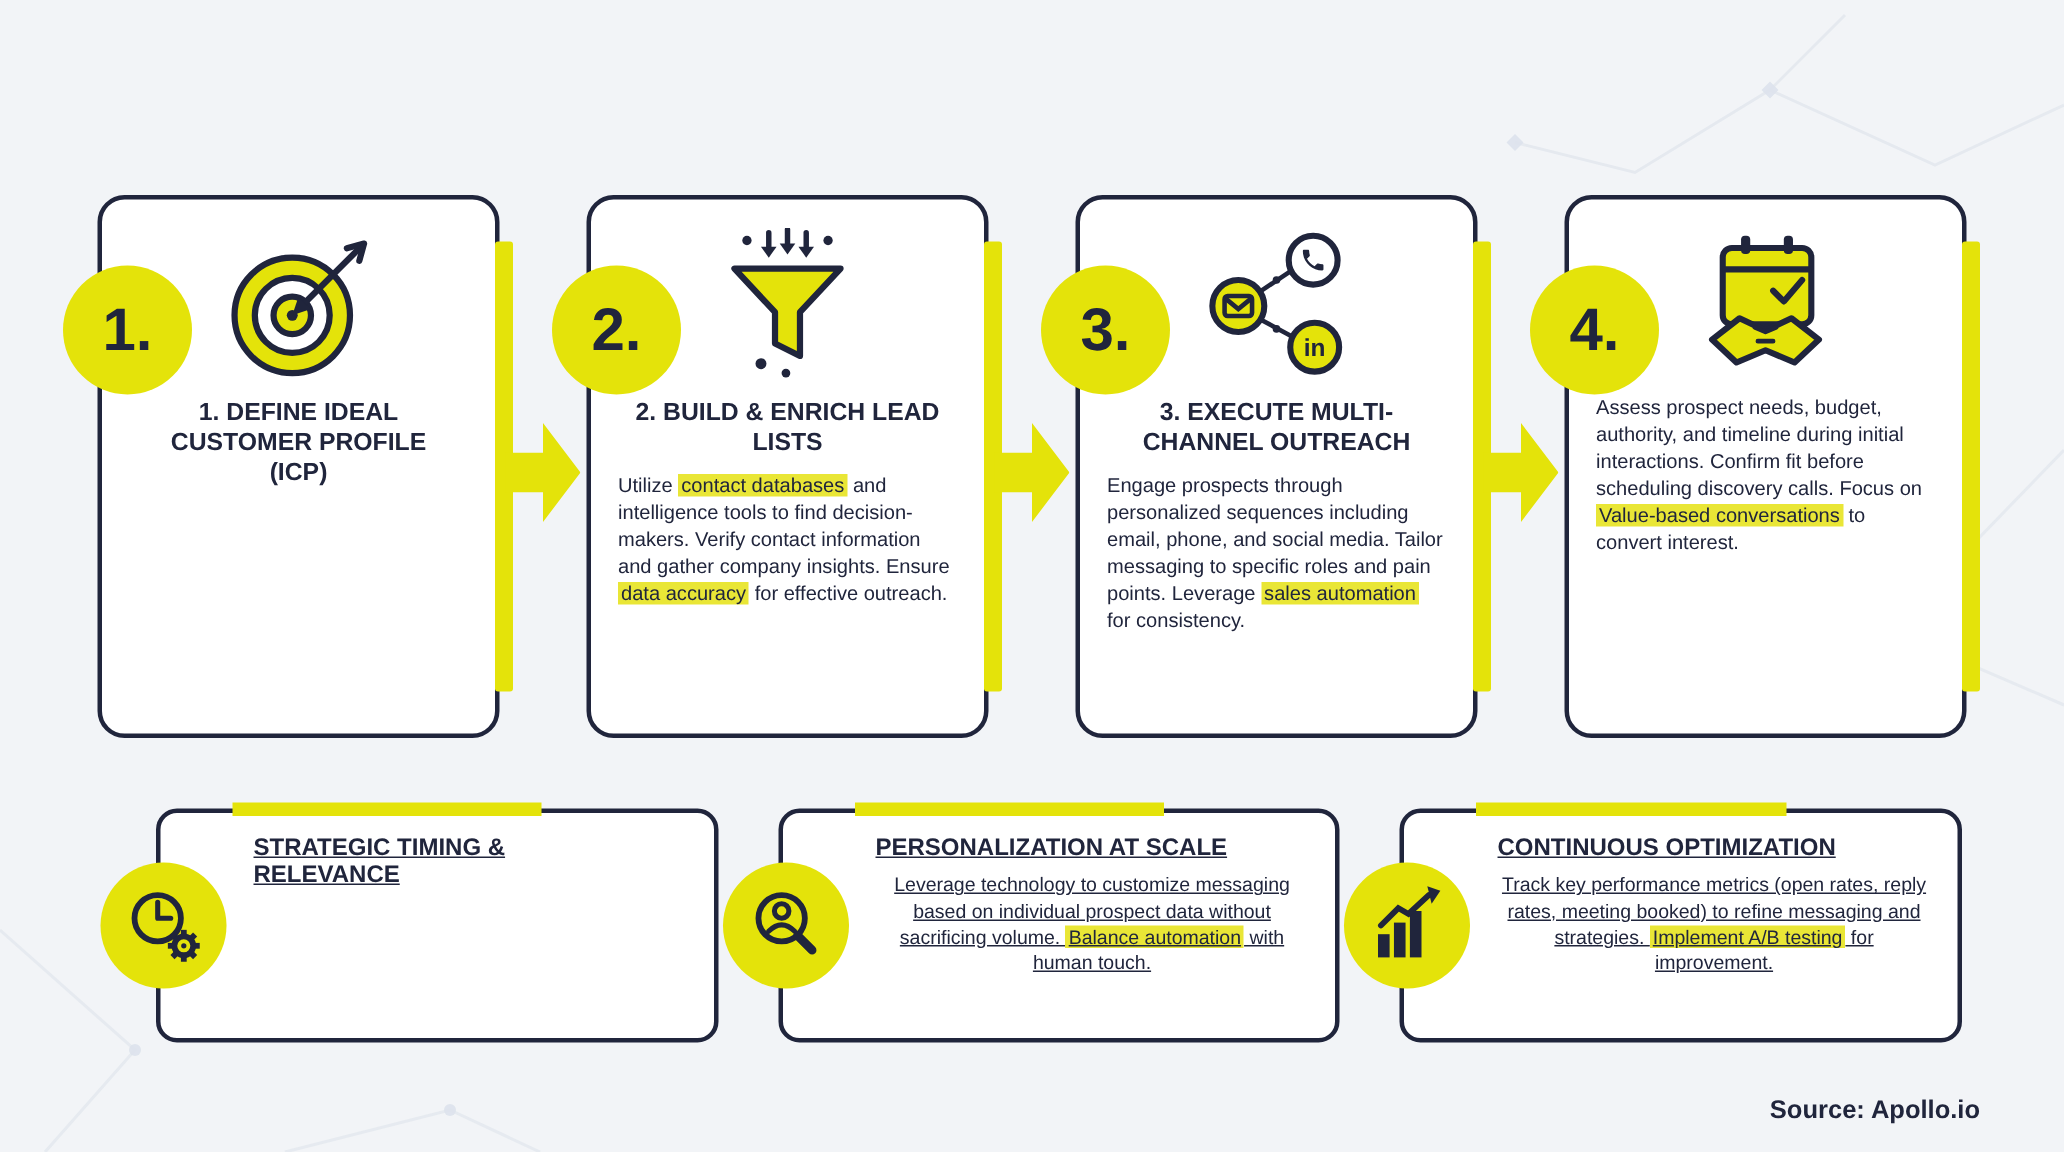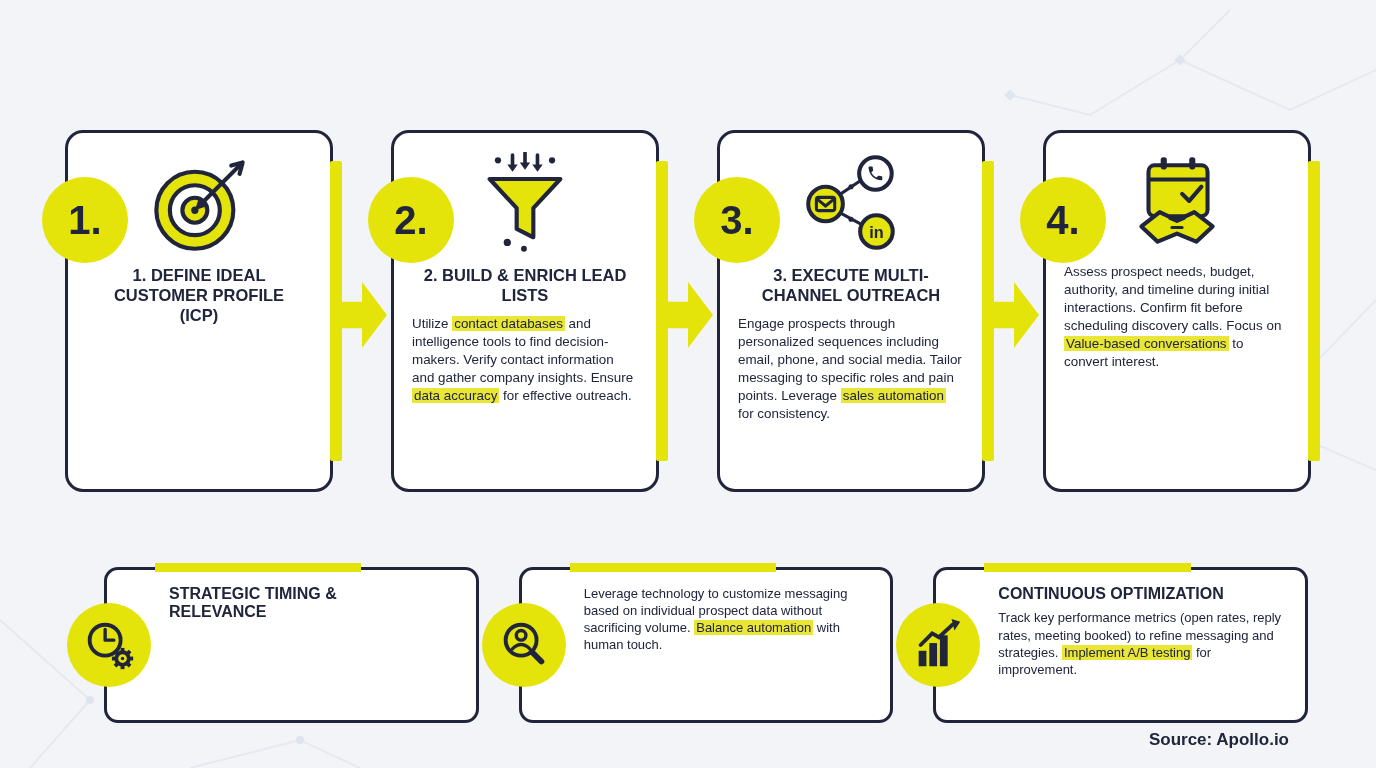--- a/index.html
+++ b/index.html
@@ -32,33 +32,33 @@
   .step-icon { height:118px; display:flex; align-items:center; justify-content:center; margin-top:4px; }
   .step-heading { font-size:16.5px; font-weight:700; text-align:center; line-height:1.22;
                   margin:2px 0 10px; max-width:210px; }
   .step-body { font-size:13.4px; line-height:1.34; align-self:stretch; padding:0 2px; }
   .hl { background:var(--highlight,#e9e636); padding:0 2px; }
 
   .arrow { width:50px; height:66px; margin:152px 4px 0; flex-shrink:0;
            background:var(--accent,#e4e30a);
            clip-path:polygon(0 30%,50% 30%,50% 0,100% 50%,50% 100%,50% 70%,0 70%); }
 
-  .tips { position:absolute; top:567px; left:104px; right:68px; display:flex; gap:40px; }
+  .tips { position:absolute; top:539px; left:104px; right:68px; display:flex; gap:40px;text-decoration:underline; }
   .tip-card { position:relative; flex:1; background:#fff; border:3px solid var(--dark,#20253c);
               border-radius:14px; padding:15px 18px 14px 62px; min-height:156px; }
   .tip-topbar { position:absolute; top:-7px; left:48px; width:56%; height:9px;
                 background:var(--accent,#e4e30a); }
   .tip-circle { position:absolute; left:-40px; top:50%; transform:translateY(-50%);
                 width:84px; height:84px; border-radius:50%;
                 background:var(--accent,#e4e30a);
                 display:flex; align-items:center; justify-content:center; }
   .tip-heading { font-size:16px; font-weight:700; margin-bottom:6px; line-height:1.15; max-width:240px; }
-  .tip-body { font-size:13px; line-height:1.32; }
-
-  .source { position:absolute; right:87px; bottom:18px; font-size:17px; font-weight:700; }
+  .tip-body { font-size:13px; line-height:1.32;text-align:center; }
+
+  .source { position:absolute; right:56px; bottom:18px; font-size:17px; font-weight:700; }
 </style>
 </head>
 <body>
 
 <svg class="decor" viewBox="0 0 1376 768">
   <g stroke="#e2e7ee" stroke-width="2" fill="none" opacity="0.8">
     <path d="M1010 95 L1090 115 L1180 60 L1290 110 L1376 70"></path>
     <path d="M1180 60 L1230 10"></path>
     <path d="M1376 300 L1260 420 L1376 470"></path>
     <path d="M0 620 L90 700 L30 768"></path>
@@ -195,20 +195,21 @@
     <div class="tip-card">
       <div class="tip-topbar"></div>
       <div class="tip-circle">
         <svg width="58" height="58" viewBox="0 0 60 60">
           <circle cx="27" cy="25" r="16" fill="none" stroke="currentColor" stroke-width="4"></circle>
           <circle cx="27" cy="20" r="5" fill="none" stroke="currentColor" stroke-width="3.5"></circle>
           <path d="M18 34 q9 -9 18 0" fill="none" stroke="currentColor" stroke-width="3.5" stroke-linecap="round"></path>
           <line x1="38" y1="37" x2="48" y2="47" stroke="currentColor" stroke-width="6" stroke-linecap="round"></line>
         </svg>
       </div>
+      <h4 class="tip-heading">PERSONALIZATION AT SCALE</h4>
       <p class="tip-body"><span>Leverage technology to customize messaging based on individual prospect data without sacrificing volume. </span><span class="hl">Balance automation</span><span> with human touch.</span></p>
     </div>
 
     <div class="tip-card">
       <div class="tip-topbar"></div>
       <div class="tip-circle">
         <svg width="58" height="58" viewBox="0 0 60 60">
           <rect x="10" y="36" width="8" height="16" fill="currentColor"></rect>
           <rect x="21" y="28" width="8" height="24" fill="currentColor"></rect>
           <rect x="32" y="20" width="8" height="32" fill="currentColor"></rect>

